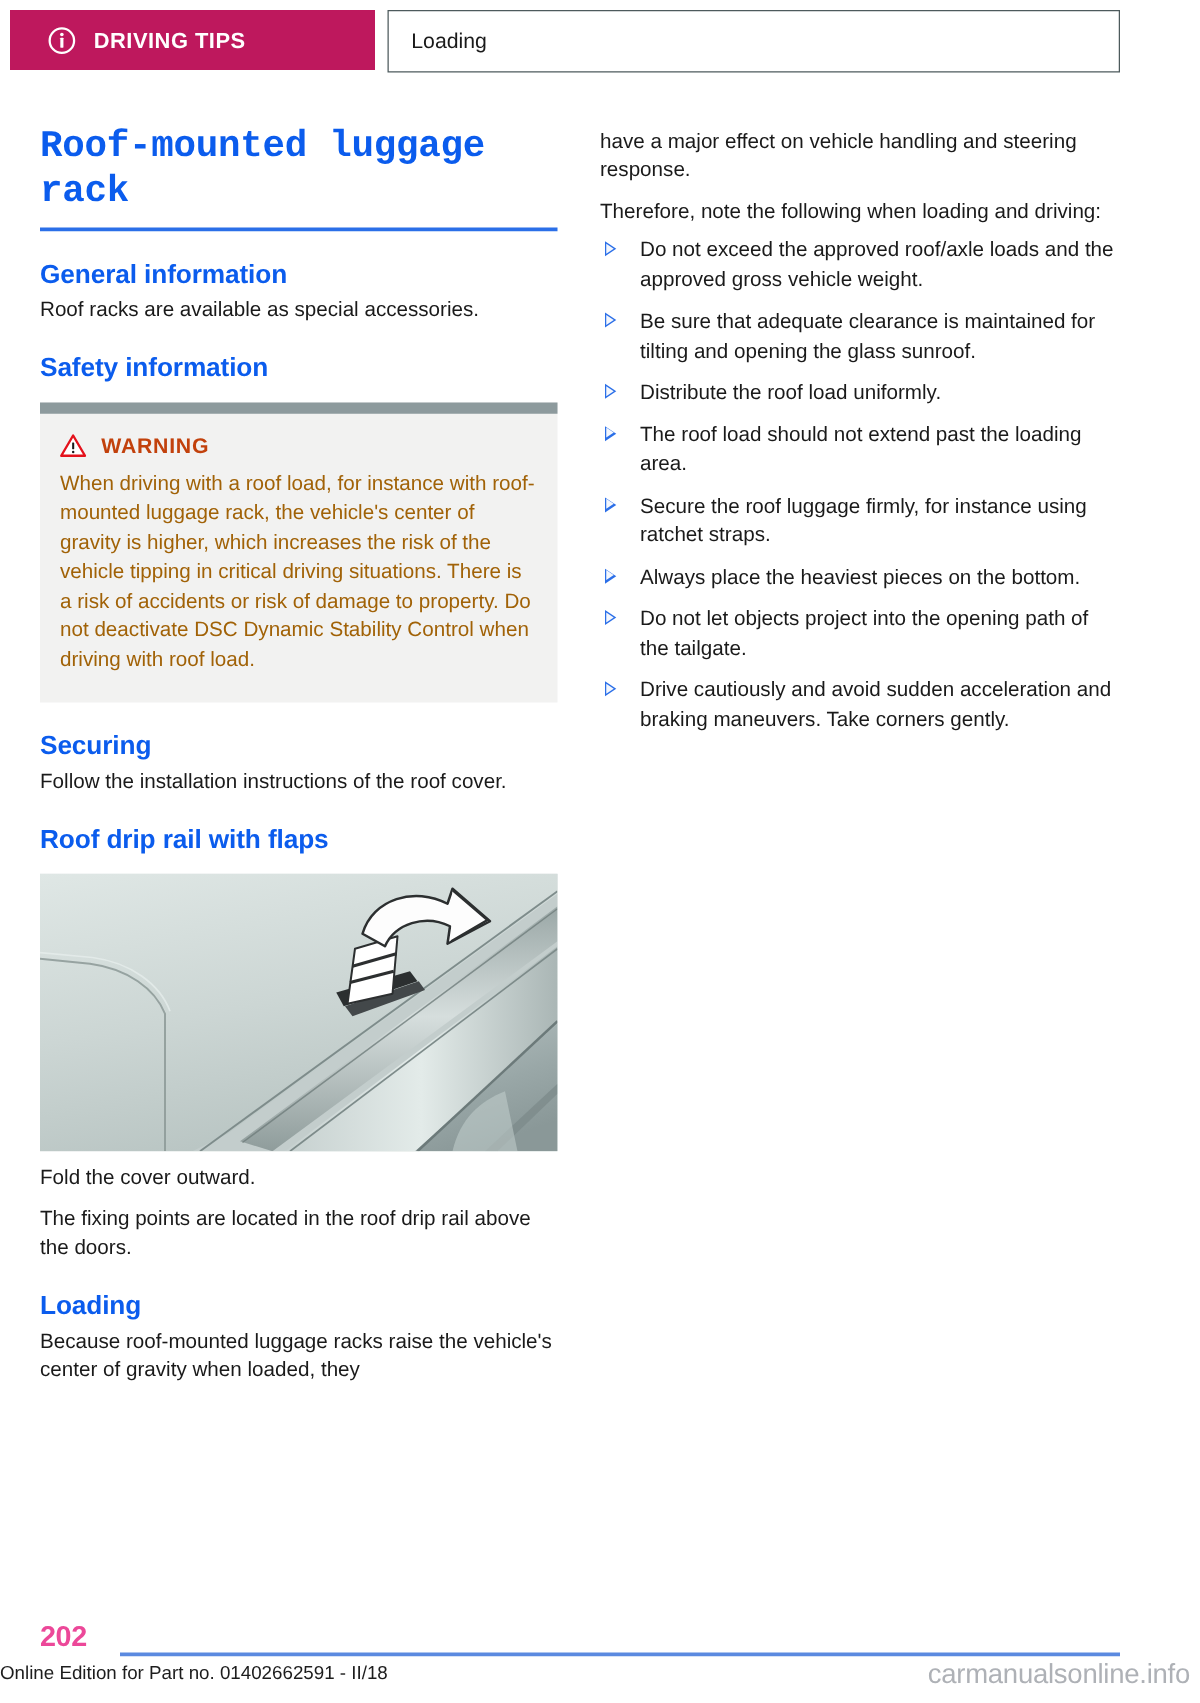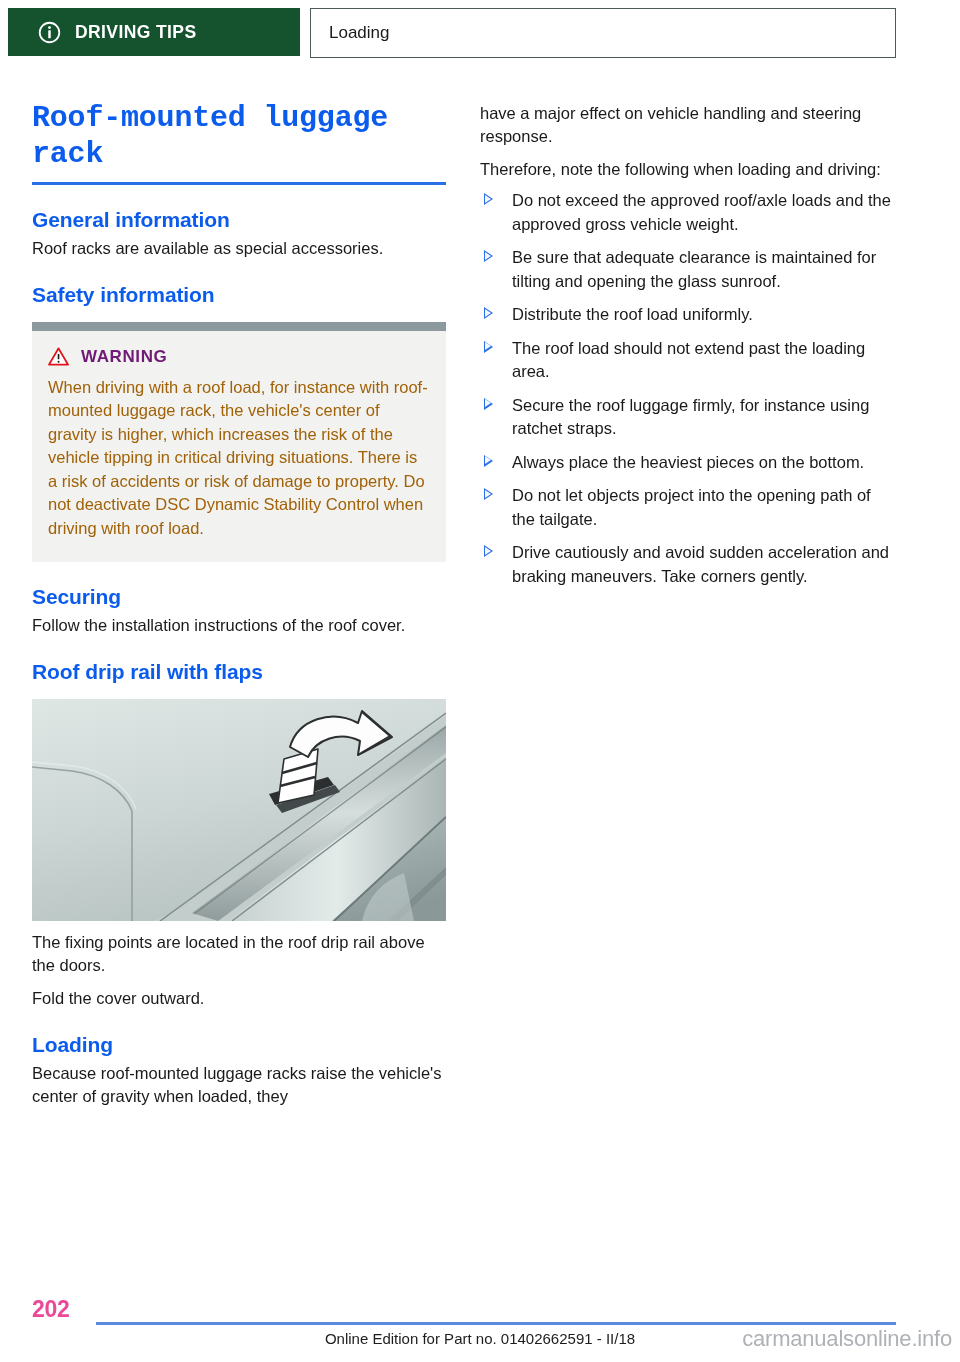--- a/index.html
+++ b/index.html
@@ -23,21 +23,21 @@
     left: 0;
     width: 960px;
     height: 56px;
   }
   .header-tab {
     position: absolute;
     left: 8px;
     top: 0;
     width: 292px;
     height: 48px;
-    background: #14532d;
+    background: #be185d;
     display: flex;
     align-items: center;
     padding-left: 30px;
     box-sizing: border-box;
   }
   .info-icon {
     width: 23px;
     height: 23px;
     flex: 0 0 auto;
     display: block;
@@ -128,21 +128,21 @@
     display: flex;
     align-items: center;
     gap: 12px;
     margin-bottom: 9px;
   }
   .warning-triangle { width: 21px; height: 19px; display: block; }
   .warning-label {
     font-size: 17px;
     font-weight: bold;
     letter-spacing: 0.6px;
-    color: #701a75;
+    color: #c2410c;
   }
   .warning-body {
     margin: 0;
     font-size: 16.5px;
     line-height: 23.5px;
     color: #a16207;
   }
 
   
   .figure {
@@ -215,21 +215,20 @@
     top: 32px;
     width: 800px;
     height: 2.5px;
     background: #5b8ae0;
   }
   .footer-edition {
     position: absolute;
     left: 0;
     top: 40px;
     width: 960px;
-    text-align: center;
     font-size: 15px;
     color: #1d1d1d;
   }
   .watermark {
     position: absolute;
     right: 8px;
     top: 36px;
     font-size: 22px;
     color: #aeb1b6;
     letter-spacing: -0.2px;
@@ -337,22 +336,22 @@
       <path d="M248 87 L283 78" stroke="#2c2f30" stroke-width="2.6" fill="none"></path>
 
       <path d="M258 48
                C266 20 300 10 326 24
                L330 12 L360 38 L326 56 L328 42
                C308 32 284 40 276 58 Z" fill="#fdfdfd" stroke="#2c2f30" stroke-width="2" stroke-linejoin="round"></path>
       <path d="M330 13 L358 37 L329 54" fill="#fdfdfd" stroke="#2c2f30" stroke-width="2" stroke-linejoin="round"></path>
     </svg>
   </div>
 
+  <p class="caption">Fold the cover outward.</p>
   <p class="caption">The fixing points are located in the roof drip rail above the doors.</p>
-  <p class="caption">Fold the cover outward.</p>
 
   <h2 class="section-title">Loading</h2>
   <p class="body-text">Because roof-mounted luggage racks raise the vehicle's center of gravity when loaded, they</p>
 </div>
 
 <div class="col col-right">
   <p class="body-text">have a major effect on vehicle handling and steering response.</p>
   <p class="body-text">Therefore, note the following when loading and driving:</p>
 
   <ul class="bullets">

